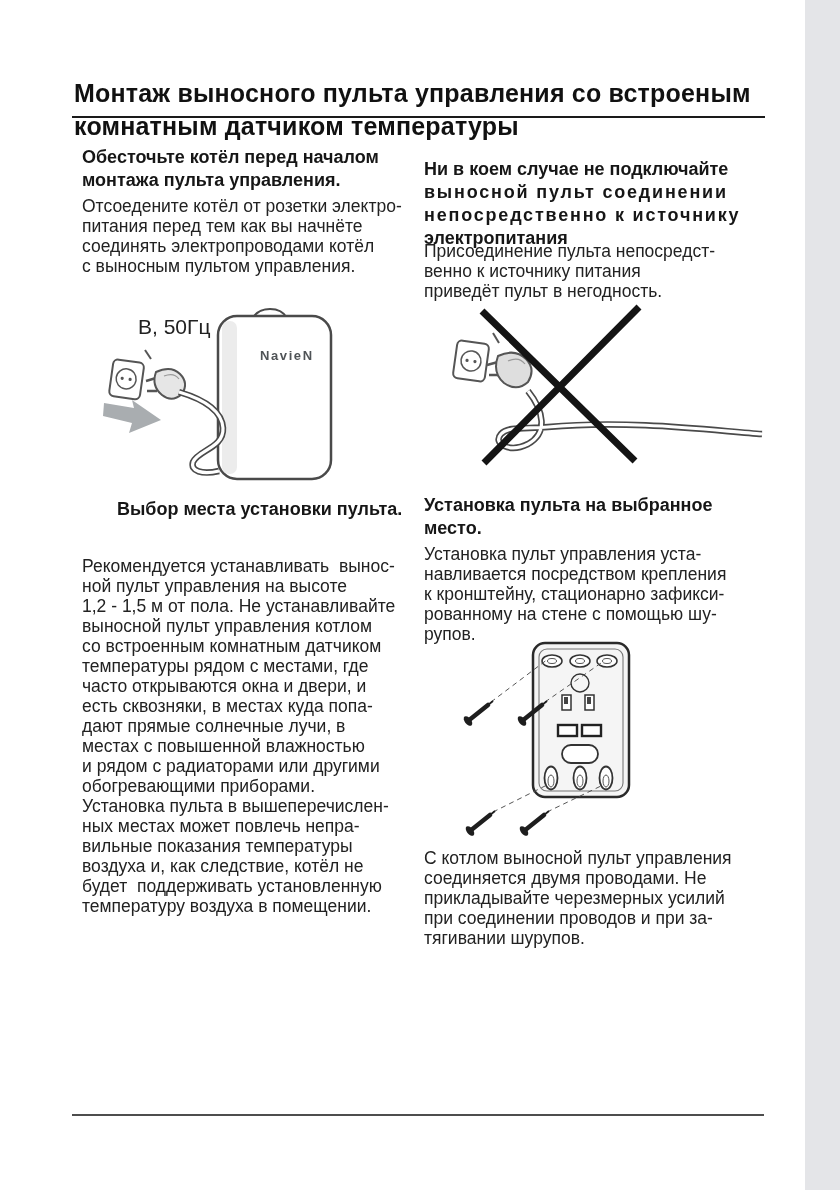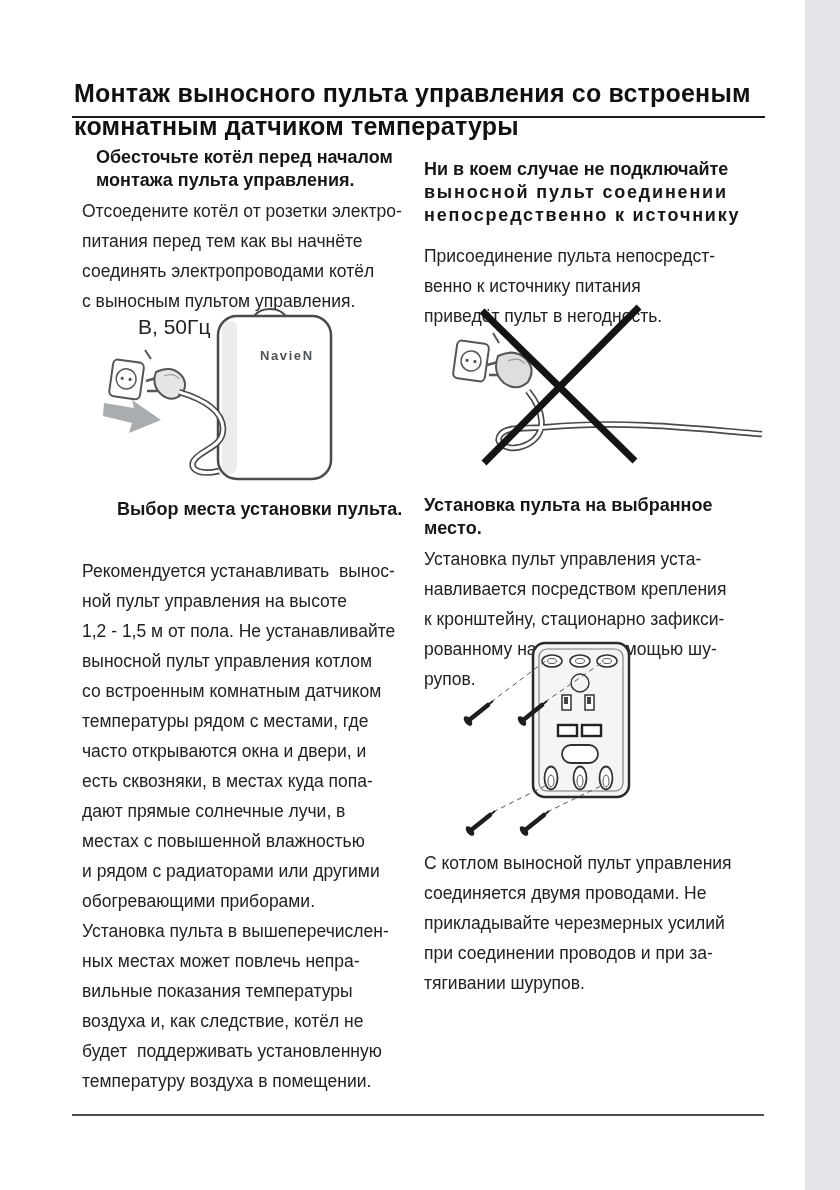--- a/index.html
+++ b/index.html
@@ -10,38 +10,38 @@
   .abs{position:absolute;}
   .page-title{
     left:74px;top:60px;width:700px;
     font-size:25px;font-weight:700;line-height:33px;color:#111;
     letter-spacing:0.2px;white-space:pre;
   }
   .title-rule{left:72px;top:116px;width:693px;height:2px;background:#1a1a1a;}
   .footer-rule{left:72px;top:1114px;width:692px;height:2px;background:#4d4d4d;}
   .gutter{right:0;top:0;width:35px;height:1190px;background:#e4e5e8;}
   .heading{font-size:18px;font-weight:700;line-height:23px;color:#161616;white-space:pre;}
-  .body-text{font-size:17.5px;line-height:30px;color:#222;white-space:pre;}
+  .body-text{font-size:17.5px;line-height:20px;color:#222;white-space:pre;}
   .hline{font-size:18px;font-weight:700;line-height:23px;color:#161616;white-space:pre;}
   .hline.wide{letter-spacing:1.8px;}
   figure{margin:0;}
   svg{display:block;}
   .fig-label{font-size:21px;fill:#222;font-family:"Liberation Sans",sans-serif;}
   .logo-text{font-size:13px;font-weight:700;letter-spacing:1.6px;fill:#4f5356;font-family:"Liberation Sans",sans-serif;}
 </style>
 </head>
 <body>
 
 <div class="abs gutter"></div>
 
 <h1 class="abs page-title">Монтаж выносного пульта управления со встроеным
 комнатным датчиком температуры</h1>
 <div class="abs title-rule"></div>
 
-<div class="abs heading" style="left:96px;top:146px;">Обесточьте котёл перед началом
+<div class="abs heading" style="left:82px;top:146px;">Обесточьте котёл перед началом
 монтажа пульта управления.</div>
 <div class="abs body-text" style="left:82px;top:196px;">Отсоедените котёл от розетки электро-
 питания перед тем как вы начнёте
 соединять электропроводами котёл
 с выносным пультом управления.</div>
 
 <figure class="abs" style="left:82px;top:300px;">
   <svg width="300" height="190" viewBox="0 0 300 190">
 
     <path d="M171 18 q5 -9 17 -9 q12 0 17 9" fill="#ffffff" stroke="#4a4a4a" stroke-width="2.2"></path>
@@ -92,20 +92,21 @@
 ных местах может повлечь непра-
 вильные показания температуры
 воздуха и, как следствие, котёл не
 будет  поддерживать установленную
 температуру воздуха в помещении.</div>
 
 <div class="abs" style="left:424px;top:146px;margin-top:12px;">
   <div class="hline">Ни в коем случае не подключайте</div>
   <div class="hline wide">выносной пульт соединении</div>
   <div class="hline wide">непосредственно к источнику</div>
+  <div class="hline">электропитания</div>
 </div>
 <div class="abs body-text" style="left:424px;top:241px;">Присоединение пульта непосредст-
 венно к источнику питания
 приведёт пульт в негодность.</div>
 
 <figure class="abs" style="left:424px;top:295px;">
   <svg width="340" height="180" viewBox="0 0 340 180">
 
     <g transform="rotate(8 47 66)">
       <rect x="31" y="47" width="32" height="38" rx="5" fill="#ffffff" stroke="#555" stroke-width="2"></rect>

